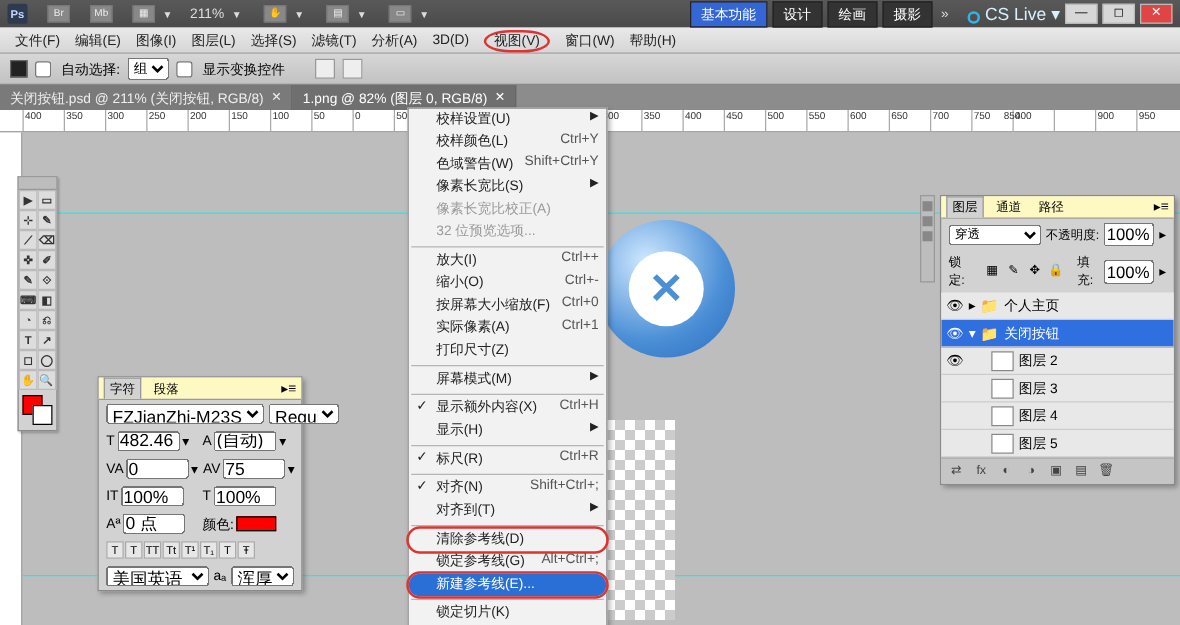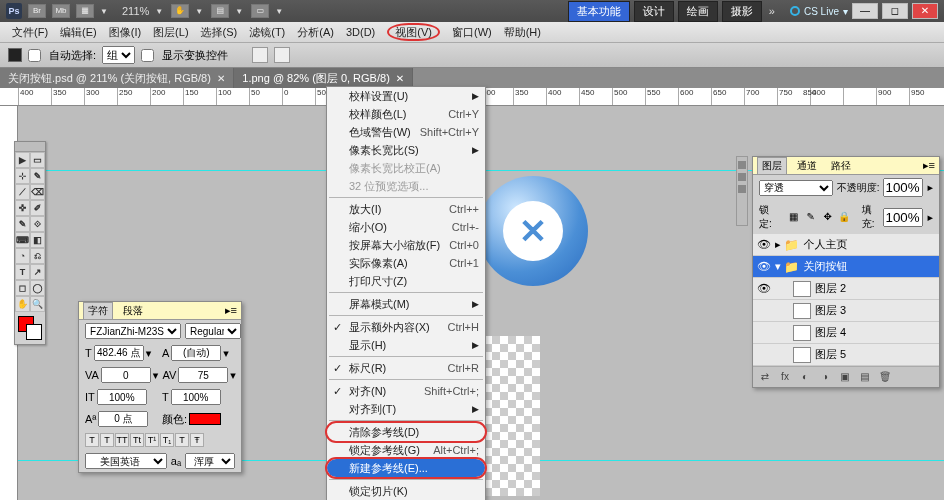--- a/index.html
+++ b/index.html
@@ -1,28 +1,28 @@
 <!DOCTYPE html>
 <html><head>
 <meta charset="utf-8">
 <style>
   * { box-sizing: border-box; margin: 0; padding: 0; font-family: "Microsoft YaHei", Tahoma, sans-serif; }
   body { width: 944px; height: 500px; background: #c0c0c0; overflow: hidden; position: relative; }
 
   
   .titlebar { height: 22px; background: linear-gradient(#595959,#4a4a4a); display: flex; align-items: center; padding: 0 6px; gap: 6px; }
   .titlebar .app-logo { width: 16px; height: 16px; background: #2d3a50; border-radius: 2px; color: #c8d7ff; font: bold 9px/16px Arial; text-align: center; }
-  .titlebar .tb-icon { width: 18px; height: 14px; border: 1px solid #777; background: #888; font: 8px/12px Arial; text-align:center; color:#eee; }
+  .titlebar .tb-icon { width: 18px; height: 14px; border: 1px solid #777; background: #888; font: 8px/12px Arial; text-align:center; color:#eee;margin-left:10px; }
   .titlebar .zoom { color:#ddd; font-size:11px; margin-left:6px; }
   .titlebar .dd { width:10px; color:#ddd; font-size:8px; }
   .titlebar .right { margin-left:auto; display:flex; gap:4px; align-items:center; }
   .titlebar .workspace { padding:2px 8px; font-size:11px; color:#fff; background:#333; border:1px solid #222; }
   .titlebar .workspace.active { background:#3466d6; }
   .titlebar .chev { color:#ddd; font-size:11px; padding:0 3px; }
-  .titlebar .cslive { color:#d4f1ff; font-size:10px; margin-left:8px; display:flex; align-items:center; gap:4px; }
+  .titlebar .cslive { color:#d4f1ff; font-size:14px; margin-left:8px; display:flex; align-items:flex-end; gap:4px; }
   .titlebar .cs-circle { width:10px;height:10px;border-radius:50%;border:2px solid #35b3e6; }
   .window-btn { width:26px; height:16px; border:1px solid #bbb; background:#d7d7d7; font:10px/14px Arial; text-align:center; display:inline-block; }
   .window-btn.close { background:#e04545; color:#fff; }
 
   
   .menubar { height: 20px; background: linear-gradient(#e9e9e9,#d6d6d6); display:flex; align-items:center; padding:0 6px; gap:0; font-size:11px; color:#222; }
   .menubar .menu-item { padding: 2px 6px; }
   .menubar .menu-item.open { position:relative; }
   .menubar .menu-item.open .mi-lbl { border:2px solid #d33; border-radius:50% / 60%; padding:1px 6px; }
 
@@ -49,21 +49,21 @@
   .vruler { position:absolute; left:0; top:0; bottom:0; width:18px; background:#fff; border-right:1px solid #888; }
   .guide-h { position:absolute; left:18px; right:0; height:1px; background:#29e6e6; }
   .checker { position:absolute; left:420px; top:230px; width:120px; height:160px;
     background-image: linear-gradient(45deg,#ccc 25%,transparent 25%),linear-gradient(-45deg,#ccc 25%,transparent 25%),linear-gradient(45deg,transparent 75%,#ccc 75%),linear-gradient(-45deg,transparent 75%,#ccc 75%);
     background-size:16px 16px; background-color:#fff; background-position:0 0,0 8px,8px -8px,-8px 0;}
   .close-circle { position:absolute; left:478px; top:70px; width:110px; height:110px; border-radius:50%; background: radial-gradient(circle at 35% 30%, #cfe8ff 0%, #4b8fd6 60%, #2a6bbf 100%); display:flex;align-items:center;justify-content:center; }
   .close-circle .inner { width:60px;height:60px;border-radius:50%;background:#fff;color:#4b8fd6;font:bold 34px/60px Arial;text-align:center; }
 
   
   .dropdown { position:absolute; left:326px; top:-20px; width:160px; background:#f2f2f2; border:1px solid #8a8a8a; box-shadow:2px 2px 4px rgba(0,0,0,.3); font-size:11px; color:#222; z-index:20; }
-  .dropdown .mrow { display:flex; align-items:center; height:18px; padding:0 6px 0 22px; position:relative; white-space:nowrap; }
+  .dropdown .mrow { display:flex; align-items:flex-start; height:18px; padding:0 6px 0 22px; position:relative; white-space:nowrap; }
   .dropdown .mrow .kc { margin-left:auto; color:#555; }
   .dropdown .mrow .arr { margin-left:auto; font-size:9px; }
   .dropdown .mrow .chk { position:absolute; left:6px; }
   .dropdown .mrow.disabled { color:#9a9a9a; }
   .dropdown .mrow.hi { background:#2a6fd6; color:#fff; }
   .dropdown .sep { height:1px; background:#b5b5b5; margin:2px 2px; }
   .dropdown .mrow.circled { outline:2px solid #d33; border-radius:10px; }
 
   
   .toolbox { position:absolute; left:14px; top:35px; width:32px; background:#d2d2d2; border:1px solid #8a8a8a; box-shadow:1px 1px 2px rgba(0,0,0,.25); z-index:5;}
@@ -75,21 +75,21 @@
   .toolbox .fg { position:absolute; width:16px;height:16px; top:0;left:0; background:#f00; border:1px solid #000; }
   .toolbox .bg { position:absolute; width:16px;height:16px; bottom:0;right:0; background:#fff; border:1px solid #000; }
 
   
   .charpanel { position:absolute; left:78px; top:195px; width:164px; background:#d2d2d2; border:1px solid #8a8a8a; box-shadow:2px 2px 4px rgba(0,0,0,.3); font-size:11px; z-index:6; }
   .panel-tabbar { height:18px; background:#fef9c3; display:flex; align-items:center; padding:0 4px; gap:6px; border-bottom:1px solid #999; }
   .panel-tabbar .tab { font-size:10px; padding:1px 4px; }
   .panel-tabbar .tab.active { background:#d2d2d2; border:1px solid #999; border-bottom:none; }
   .panel-tabbar .x { margin-left:auto; font-size:11px; }
   .charpanel .prow { display:flex; align-items:center; gap:4px; padding:3px 6px; }
-  .charpanel select, .charpanel input { font-size:10px; height:16px;text-align:center; }
+  .charpanel select, .charpanel input { font-size:14px; height:16px; }
   .charpanel input { width:50px; }
   .charpanel .half { flex:1; display:flex; align-items:center; gap:2px; }
   .charpanel .color-swatch { width:32px;height:12px; background:#f00; border:1px solid #000; }
   .charpanel .tt-btn { width:14px;height:14px; font:9px/12px Arial; text-align:center; background:#e7e7e7; border:1px solid #aaa; }
 
   
   .layerspanel { position:absolute; right:4px; top:50px; width:188px; background:#d2d2d2; border:1px solid #8a8a8a; box-shadow:2px 2px 4px rgba(0,0,0,.3); font-size:11px; z-index:6; }
   .layerspanel .prow { display:flex; align-items:center; gap:4px; padding:3px 6px; }
   .layerspanel .prow label { font-size:10px; }
   .layerspanel select { flex:1; font-size:10px; height:16px; }

